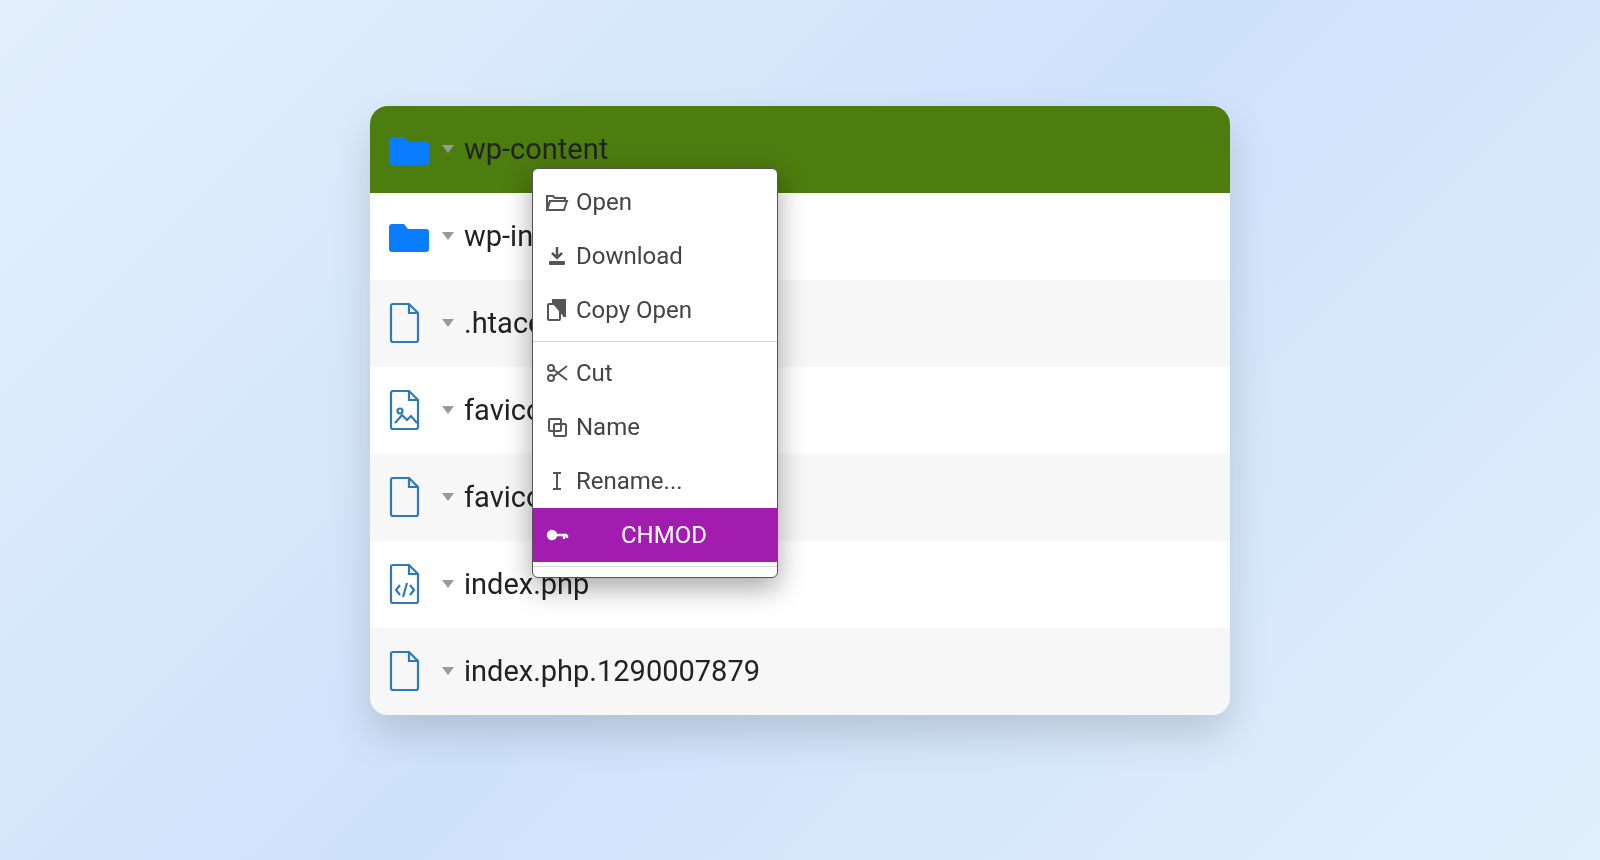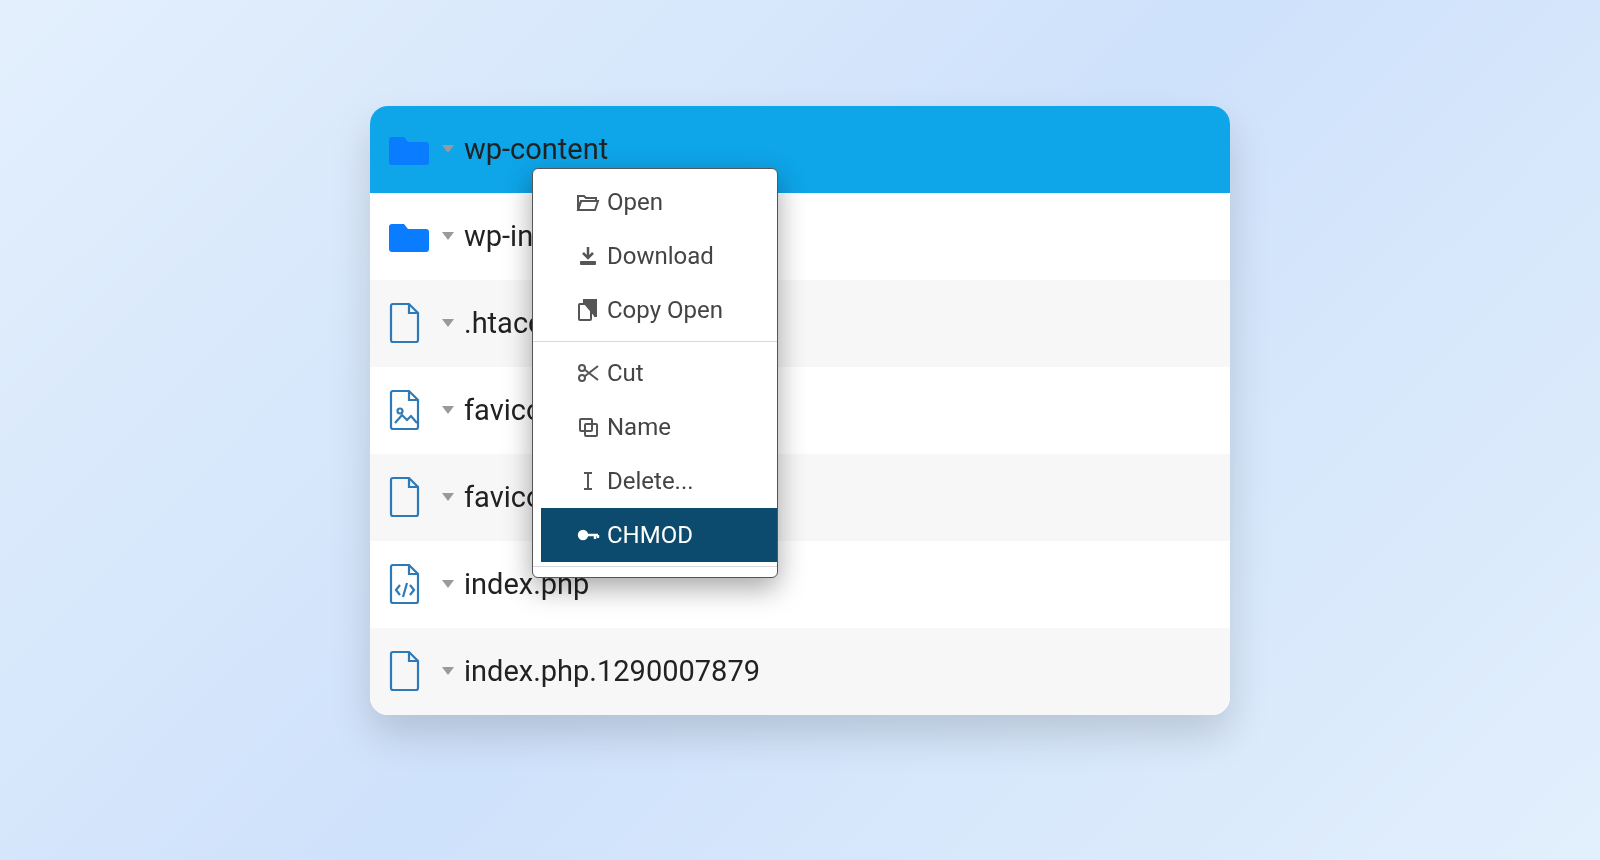--- a/index.html
+++ b/index.html
@@ -21,21 +21,21 @@
     top: -20px;
   }
   .row {
     display: flex;
     align-items: center;
     height: 87px;
     padding-left: 18px;
     font-size: 29px;
     color: #222;
   }
-  .row.highlight { background: #0ea5e9; }
+  .row.highlight { background: #4d7c0f; }
   .row.alt { background: #f7f7f7; }
   .row.plain { background: #ffffff; }
   .icon-slot {
     width: 54px;
     display: flex;
     align-items: center;
     justify-content: flex-start;
   }
   .caret {
     width: 0; height: 0;
@@ -55,35 +55,35 @@
     border: 1px solid #555;
     border-radius: 6px;
     box-shadow: 0 10px 28px rgba(0,0,0,0.35);
     padding: 6px 0;
     z-index: 10;
   }
   .menu-item {
     display: flex;
     align-items: center;
     height: 54px;
-    padding: 0 28px;
+    padding: 0 5px;
     font-size: 24px;
     color: #444;
     cursor: default;
-    margin-left: 8px;
   }
   .menu-item .mi-icon {
     width: 38px;
     display: flex;
     align-items: center;
     justify-content: center;
   }
   .menu-item.selected {
-    background: #0c4a6e;
+    background: #a21caf;
     color: #ffffff;
+    gap: 45px;
   }
   .menu-item.selected svg { stroke: #ffffff; fill: #ffffff; }
   .menu-sep {
     height: 1px;
     background: #d8d8d8;
     margin: 4px 0;
   }
   svg.file-doc { stroke: #2e7ab8; stroke-width: 2.2; fill: none; }
 </style>
 </head>
@@ -217,21 +217,21 @@
         </svg>
     </span>
     <span>Name</span>
   </div>
   <div class="menu-item">
     <span class="mi-icon">
       <svg width="22" height="22" viewBox="0 0 22 22" fill="none" stroke="#555" stroke-width="2">
           <path d="M11 3v16M7 3h8M7 19h8"></path>
         </svg>
     </span>
-    <span>Delete...</span>
+    <span>Rename...</span>
   </div>
   <div class="menu-item selected">
     <span class="mi-icon">
       <svg width="24" height="22" viewBox="0 0 24 22" fill="none" stroke="#fff" stroke-width="2.4">
           <circle cx="7" cy="11" r="4"></circle>
           <path d="M11 11h11M19 11v4M22 11v3"></path>
         </svg>
     </span>
     <span>CHMOD</span>
   </div>

